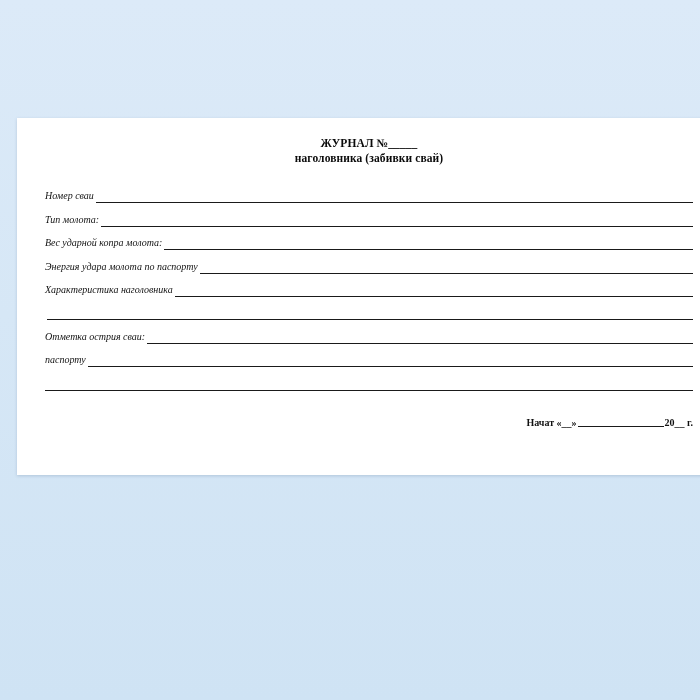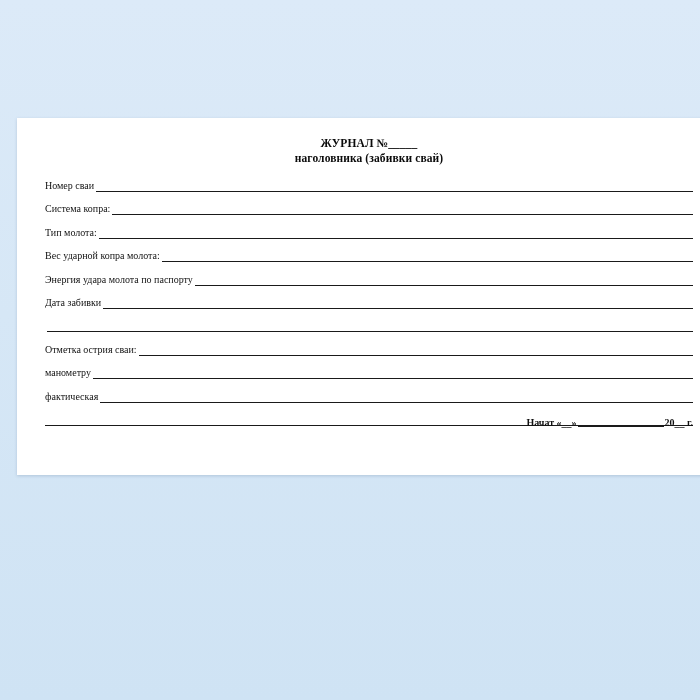--- a/index.html
+++ b/index.html
@@ -50,21 +50,23 @@
     font-size: 11.5px;
     line-height: 15px;
     color: #0b0b0b;
     letter-spacing: .1px;
   }
   .rows {
     margin-top: 14px;
   }
   .row {
     display: flex;
+    align-items: flex-end;
     height: 23.4px;
+    font-style: italic;
   }
   .row .label {
     font-size: 10px;
     color: #111111;
     white-space: nowrap;
     line-height: 12px;
     padding-bottom: 1px;
   }
   .row .fill {
     flex: 1 1 auto;
@@ -110,66 +112,58 @@
         <div class="title-line">наголовника (забивки свай)</div>
       </div>
 
       <div class="rows">
 
         <div class="row">
           <span class="label">Номер сваи</span>
           <span class="fill"></span>
         </div>
 
-        <div class="row">
-          <span class="label">Система копра:</span>
-          <span class="fill"></span>
-        </div>
 
         <div class="row">
           <span class="label">Тип молота:</span>
           <span class="fill"></span>
         </div>
 
         <div class="row">
           <span class="label">Вес ударной копра молота:</span>
           <span class="fill"></span>
         </div>
 
         <div class="row">
           <span class="label">Энергия удара молота по паспорту</span>
           <span class="fill"></span>
         </div>
 
-
         <div class="row">
-          <span class="label">Дата забивки</span>
+          <span class="label">Характеристика наголовника</span>
           <span class="fill"></span>
         </div>
+
 
 
 
         <div class="row">
           <span class="fill"></span>
         </div>
 
         <div class="row">
           <span class="label">Отметка острия сваи:</span>
           <span class="fill"></span>
         </div>
 
         <div class="row">
-          <span class="label">манометру</span>
+          <span class="label">паспорту</span>
           <span class="fill"></span>
         </div>
 
-        <div class="row">
-          <span class="label">фактическая</span>
-          <span class="fill"></span>
-        </div>
 
 
         <div class="row tight">
           <span class="fill"></span>
         </div>
 
       </div>
 
       <div class="footer">
         <div class="fline">

